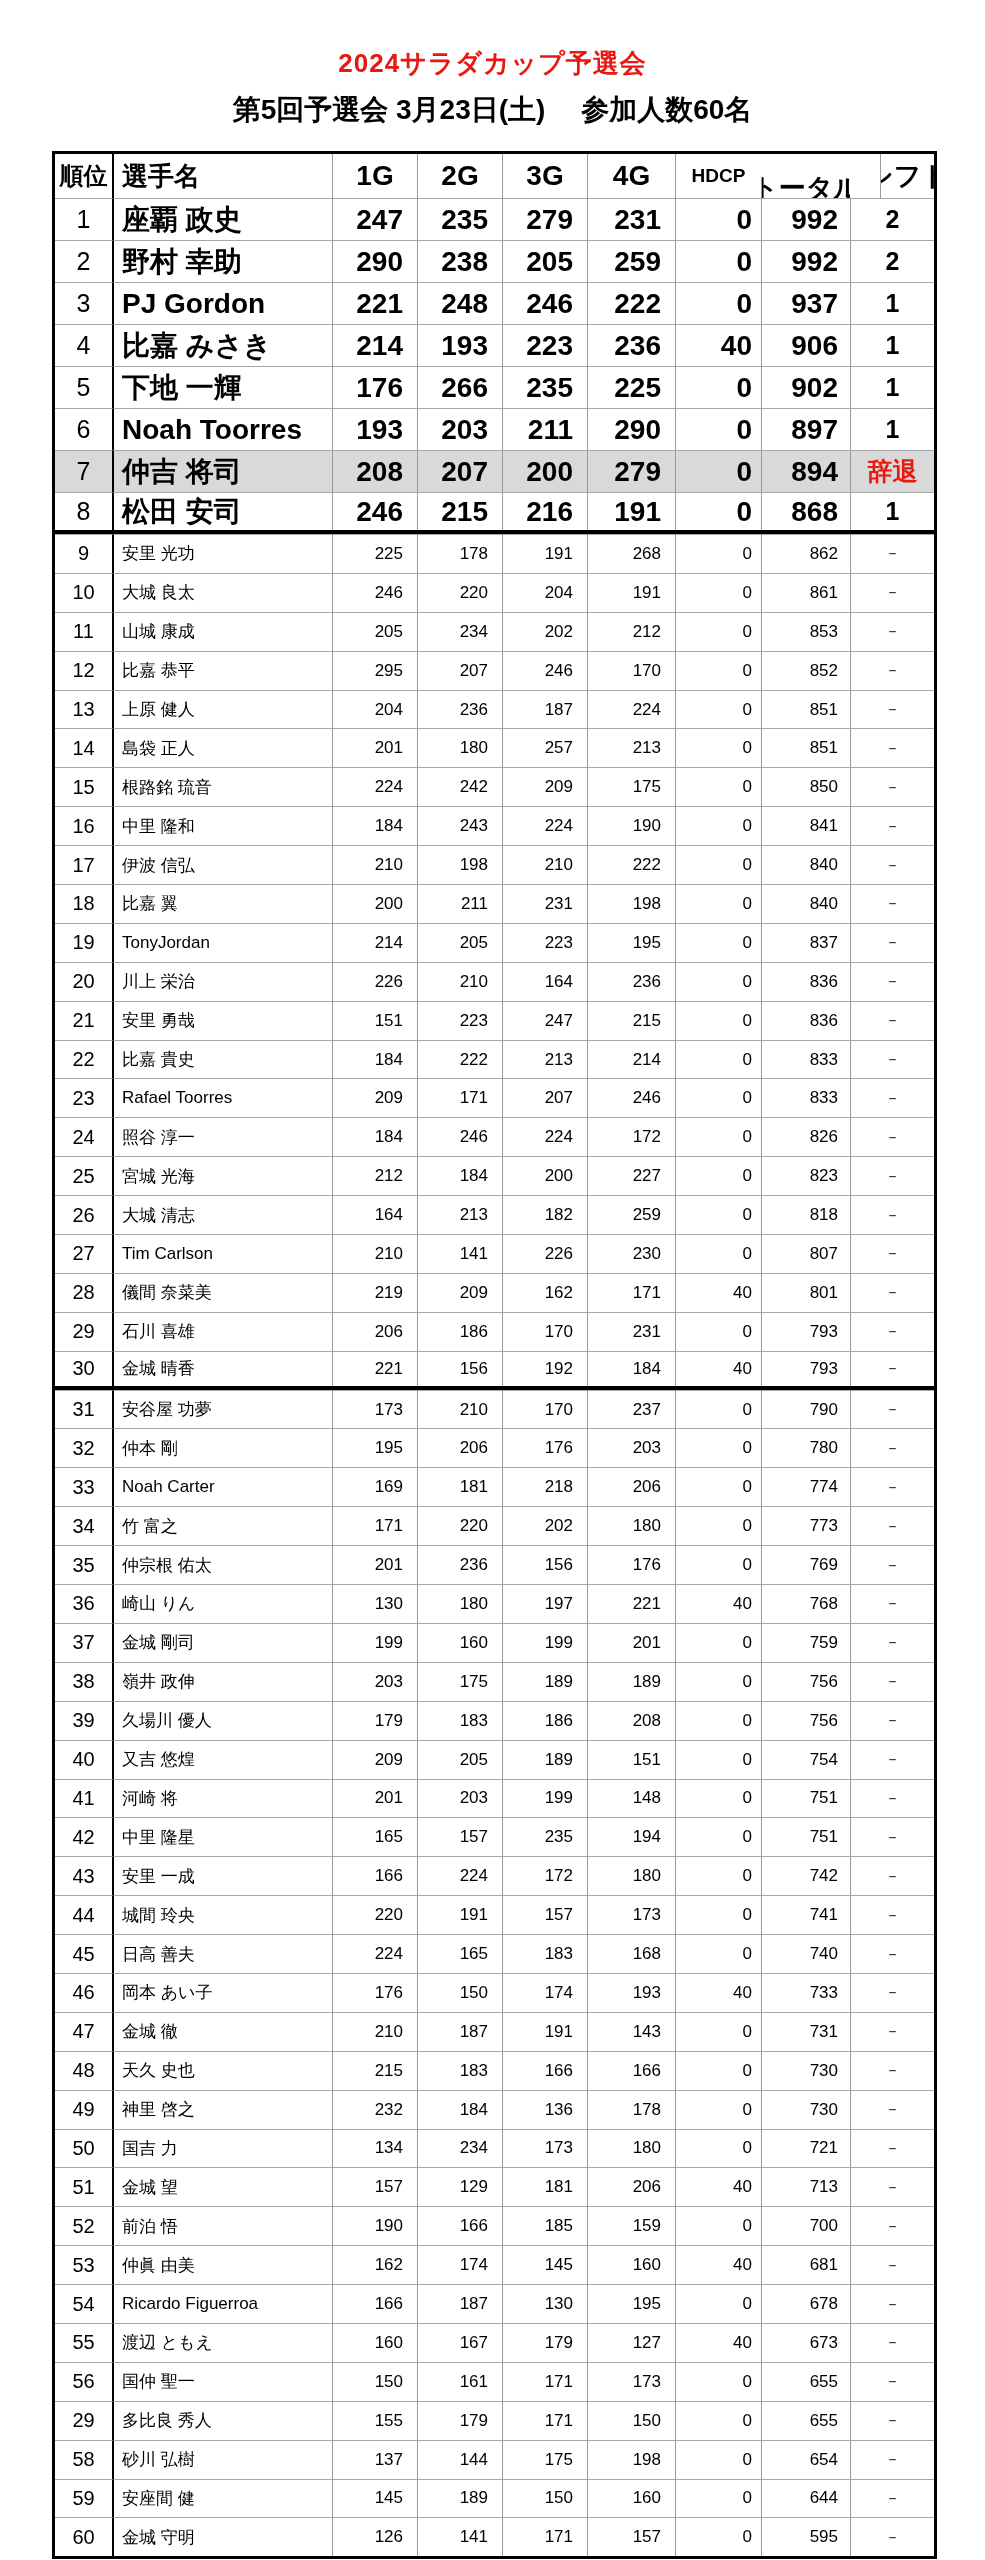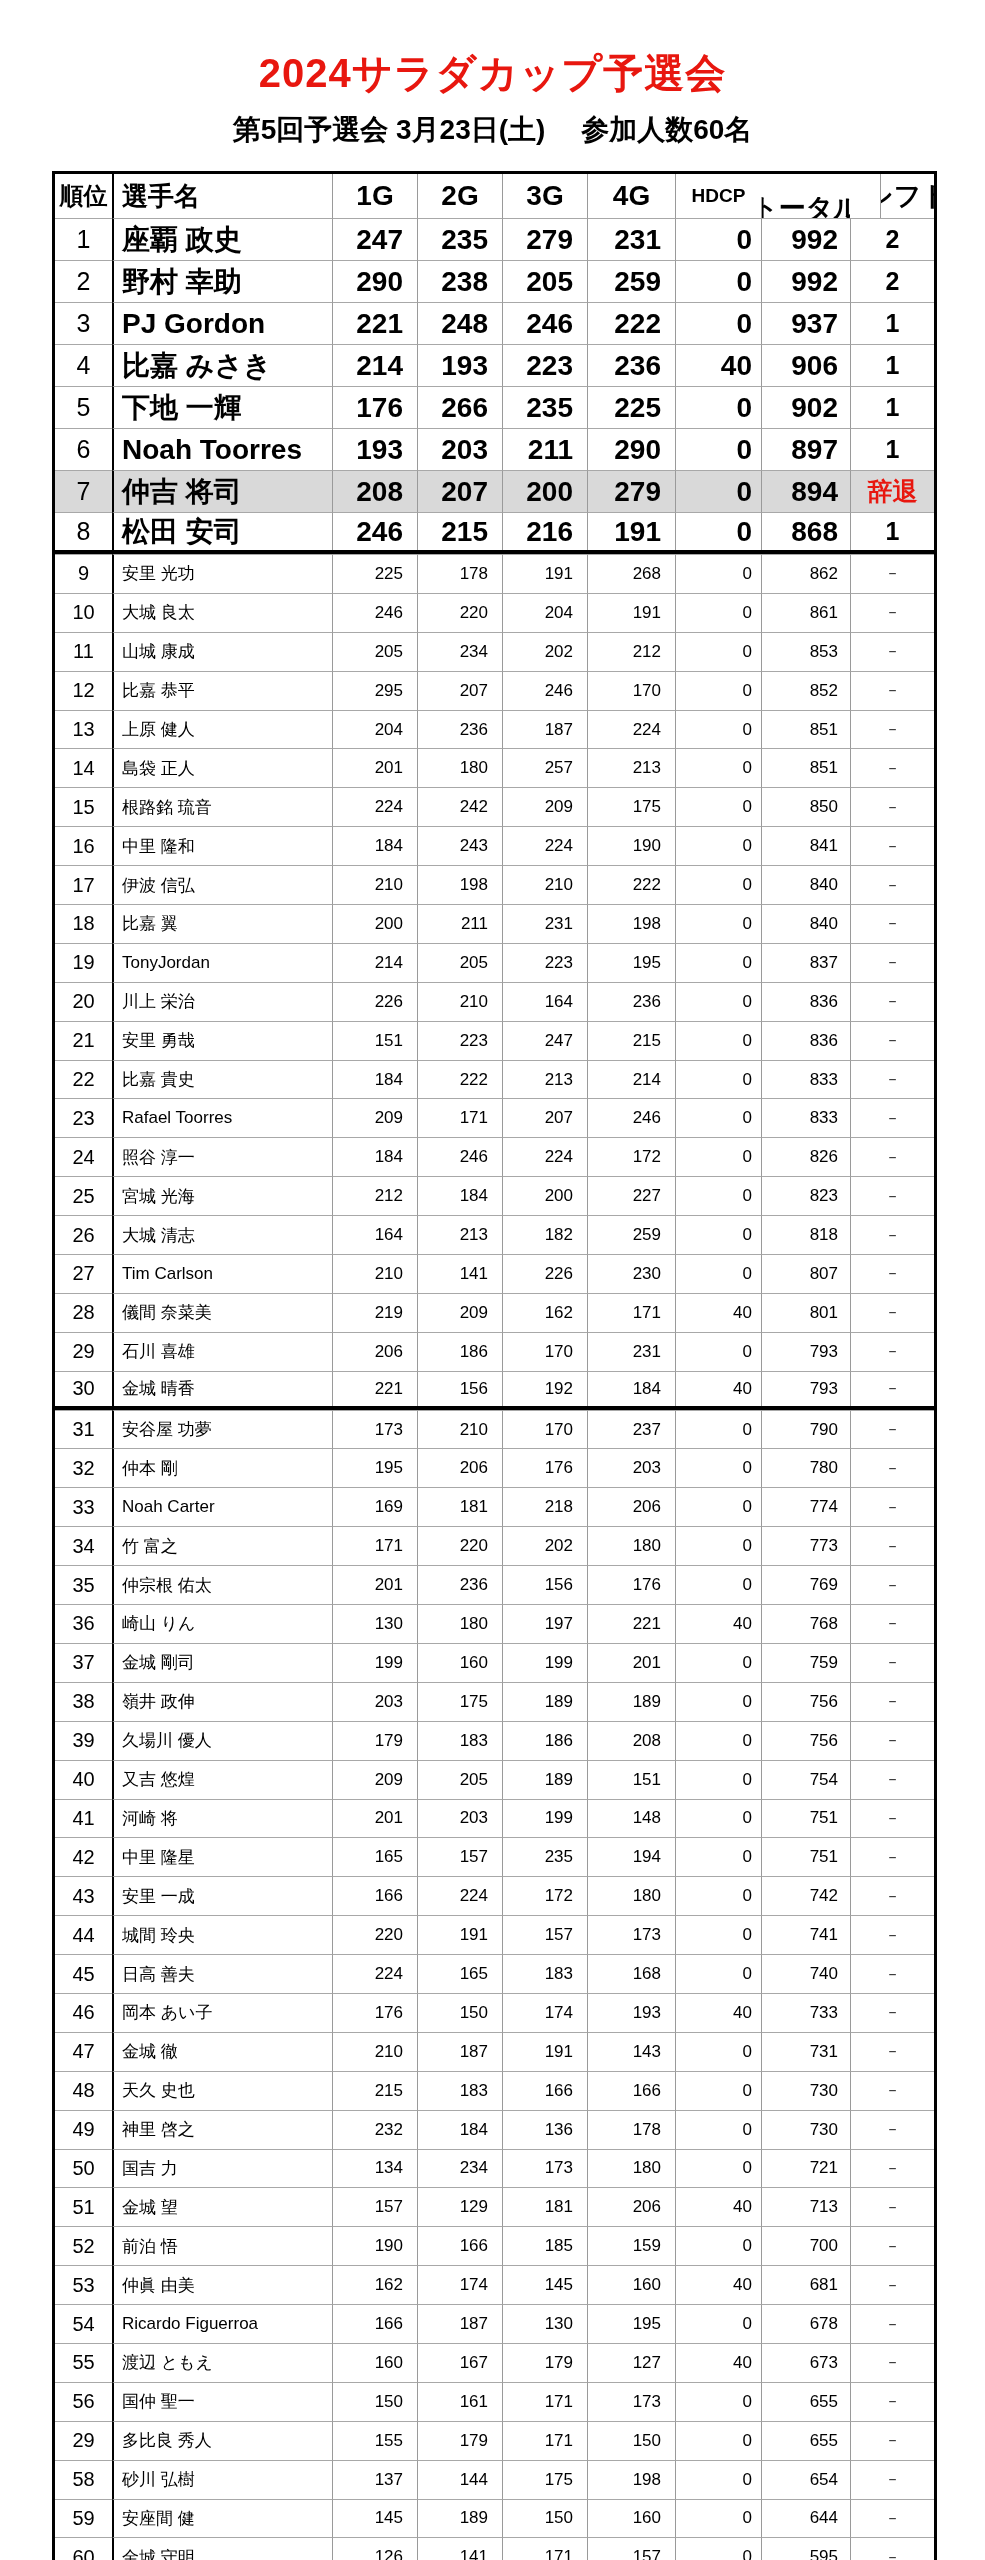--- a/index.html
+++ b/index.html
@@ -3,21 +3,21 @@
 <meta charset="utf-8">
 <style>
   * { box-sizing: border-box; }
   html, body { margin: 0; padding: 0; }
   body {
     width: 985px; height: 2560px; background: #ffffff; overflow: hidden;
     font-family: "Liberation Sans", "DejaVu Sans", sans-serif; color: #000;
   }
   .title {
     margin: 46px 0 10px 0; text-align: center;
-    font-size: 40px; font-weight: bold; color: #e8170f; letter-spacing: 1px;
+    font-size: 26px; font-weight: bold; color: #e8170f; letter-spacing: 1px;
   }
   .subtitle {
     margin: 0 0 22px 0; text-align: center;
     font-size: 28px; font-weight: bold; color: #000;
   }
   .tbl {
     margin-left: 52px; width: 885px;
     border: 3px solid #000; background: #fff;
   }
   .row {

